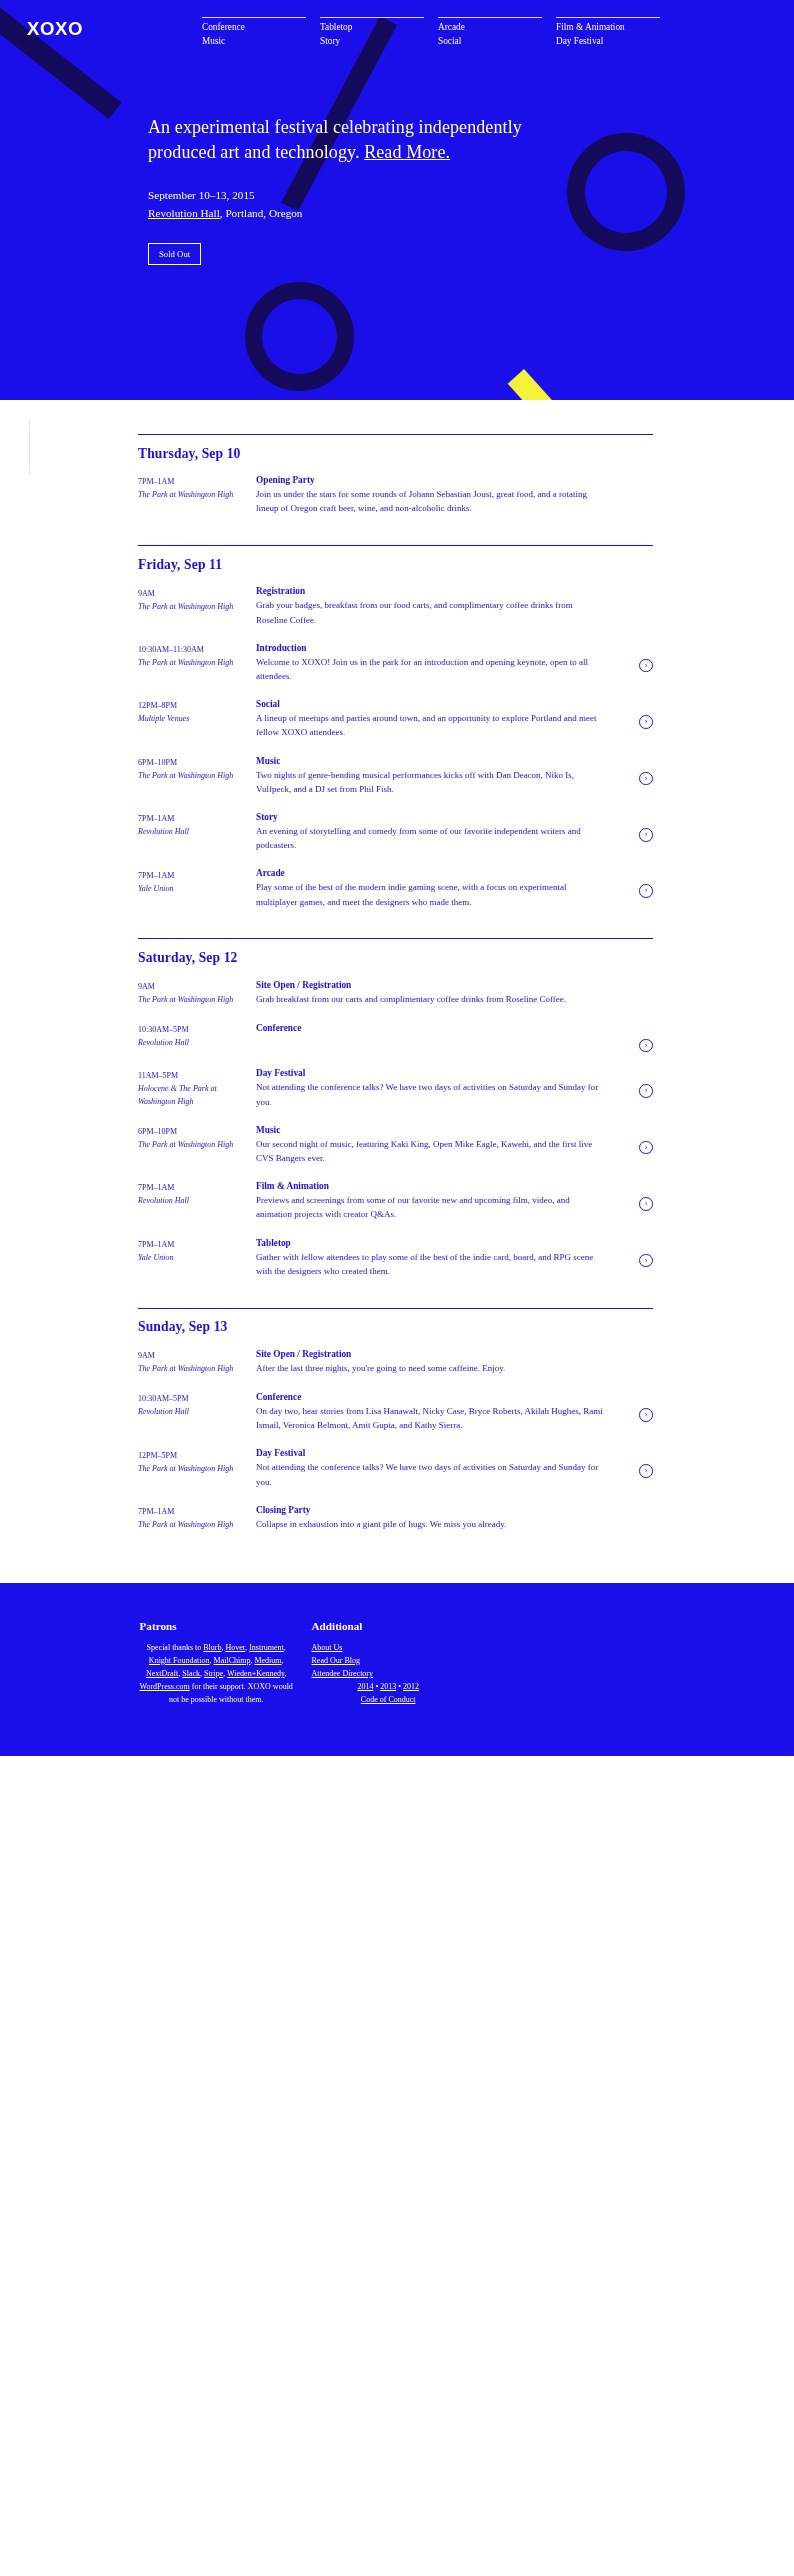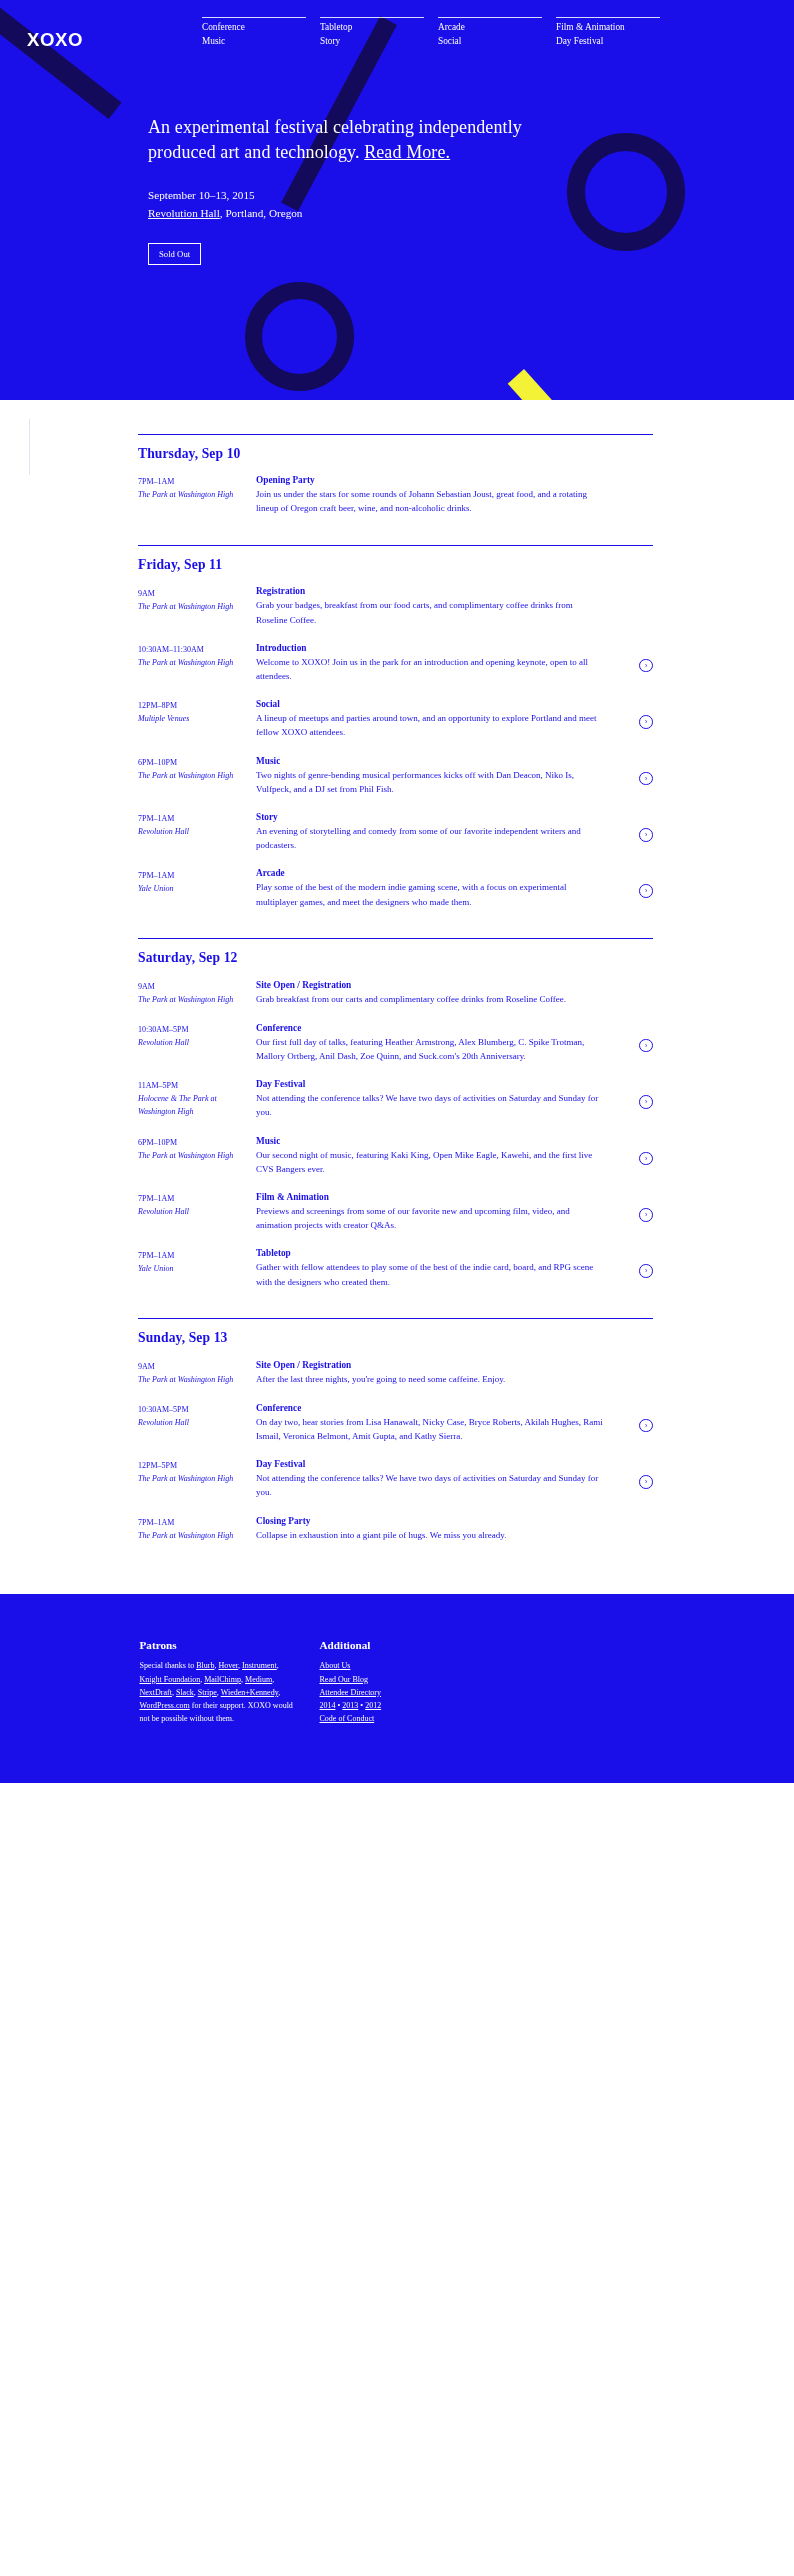--- a/index.html
+++ b/index.html
@@ -15,21 +15,21 @@
   
   .hero {
     position: relative;
     background: #1a0fe8;
     height: 400px;
     overflow: hidden;
   }
   .logo {
     position: absolute;
     left: 27px;
-    top: 31px;
+    top: 20px;
     color: #fff;
     font-family: "Liberation Sans", sans-serif;
     font-weight: bold;
     font-size: 18.6px;
     letter-spacing: 0.6px;
     z-index: 5;
     line-height: 1;
   }
   .navwrap {
     position: absolute;
@@ -222,35 +222,36 @@
 
   
   .footer {
     background: #1a0fe8;
     color: #fff;
     padding: 37px 0 43px;
     margin-top: 18.6px;
   }
   .footer-inner {
     width: 515px;
-    margin: 8px auto;
+    margin: 0 auto;
     display: flex;
-    gap: 8px;
+    gap: 0;
   }
   .fcol { width: 172px; padding-right: 18.6px; }
   .fcol h4 {
     margin: 0 0 8.7px;
     font-size: 11.2px;
     font-weight: bold;
     font-family: "Liberation Serif", serif;
   }
   .fcol p {
     margin: 0 0 6.2px;
     font-size: 8px;
     line-height: 1.65;
+    text-align: center;
   }
   .fcol a { color: #fff; text-decoration: underline; }
   .fcol .linklist a { display: block; font-size: 8px; line-height: 1.65; }
 </style>
 </head>
 <body>
 
 <section class="hero">
   <div class="shape bar-tl"></div>
   <div class="shape bar-mid"></div>
@@ -418,21 +419,20 @@
       <div class="arrowcell"></div>
     </div>
 
     <div class="row">
       <div class="when">
         <span class="time">10:30AM–5PM</span>
         <span class="venue">Revolution Hall</span>
       </div>
       <div class="body">
         <h3>Conference</h3>
-        <p>Our first full day of talks, featuring Heather Armstrong, Alex Blumberg, C. Spike Trotman, Mallory Ortberg, Anil Dash, Zoe Quinn, and Suck.com's 20th Anniversary.</p>
       </div>
       <div class="arrowcell">
         <a class="arrow" href="#">›</a>
       </div>
     </div>
 
     <div class="row">
       <div class="when">
         <span class="time">11AM–5PM</span>
         <span class="venue">Holocene &amp; The Park at Washington High</span>

